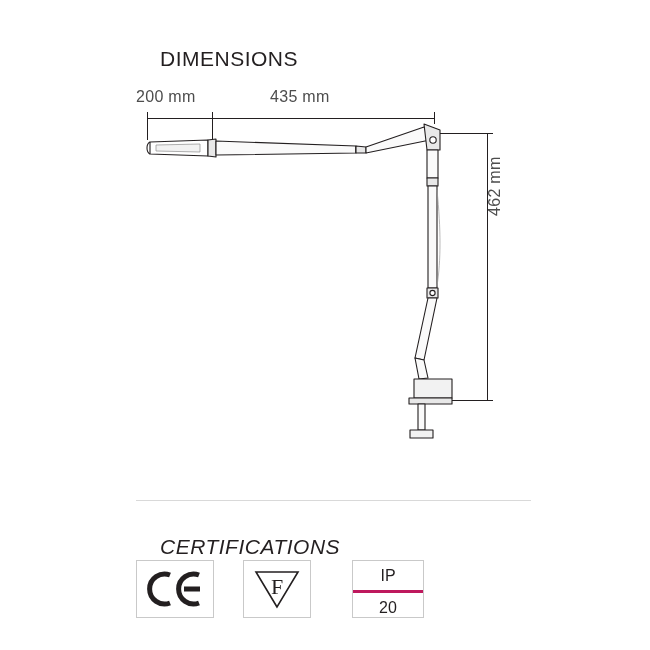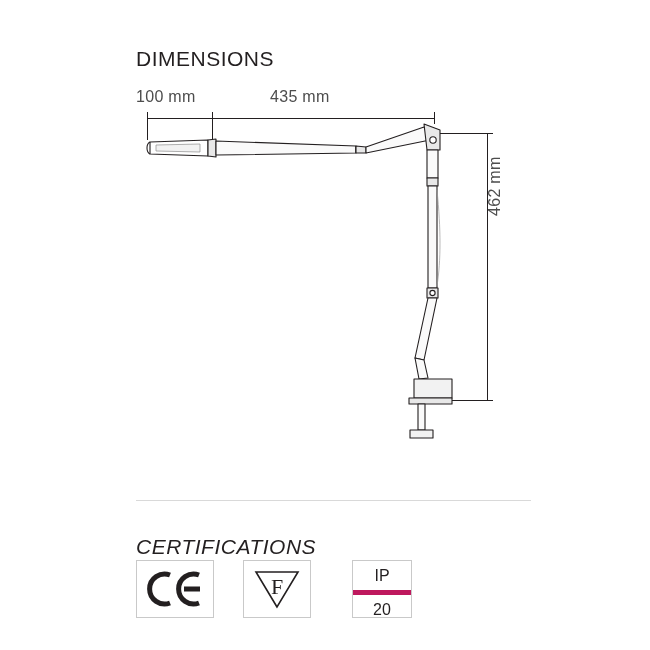--- a/index.html
+++ b/index.html
@@ -18,20 +18,21 @@
     position: relative;
     width: 650px;
     height: 650px;
   }
   .section-title {
     position: absolute;
     font-size: 21px;
     letter-spacing: 0.5px;
     font-weight: 400;
     color: #231f20;
+    margin-left: 24px;
   }
   #dimensions-title {
     left: 136px;
     top: 30px;
   }
   #certifications-title {
     left: 136px;
     top: 518px;
     font-style: italic;
   }
@@ -85,37 +86,37 @@
   }
   #cert-f {
     left: 243px;
     top: 560px;
     width: 68px;
     height: 58px;
   }
   #cert-ip {
     left: 352px;
     top: 560px;
-    width: 60px;
+    width: 72px;
     height: 58px;
   }
   #cert-ip .ip-top,
   #cert-ip .ip-bottom {
     position: absolute;
     left: 0;
     width: 100%;
     height: 29px;
     display: flex;
     align-items: center;
     justify-content: center;
     font-size: 16px;
     color: #231f20;
   }
   #cert-ip .ip-top { top: 0; }
-  #cert-ip .ip-bottom { top: 29px; border-top: 5px solid #be185d; }
+  #cert-ip .ip-bottom { top: 29px; border-top: 3px solid #be185d; }
   .cert-svg {
     display: block;
   }
 </style>
 </head>
 <body>
 
 <div class="page">
 
   <h2 class="section-title" id="dimensions-title">DIMENSIONS</h2>
@@ -180,21 +181,21 @@
       <path d="M409,398 L452,398 L452,404 L409,404 Z" fill="#e8e8e8"></path>
 
       <path d="M418,404 L425,404 L425,430 L418,430 Z" fill="#fafafa"></path>
 
       <path d="M410,430 L433,430 L433,438 L410,438 Z" fill="#f2f2f2"></path>
     </g>
 
     <path d="M437,190 C441,230 441,260 437,286" stroke="#9a9a9a" stroke-width="0.7" fill="none"></path>
   </svg>
 
-  <span class="dim-label" id="label-100">100 mm</span>
+  <span class="dim-label" id="label-100">200 mm</span>
 
   <span class="dim-label" id="label-435">435 mm</span>
 
   <span class="dim-label" id="label-462">462 mm</span>
 
   <div class="divider" id="divider-top"></div>
 
   <h2 class="section-title" id="certifications-title">CERTIFICATIONS</h2>
 
   <div class="cert-box" id="cert-ce">

